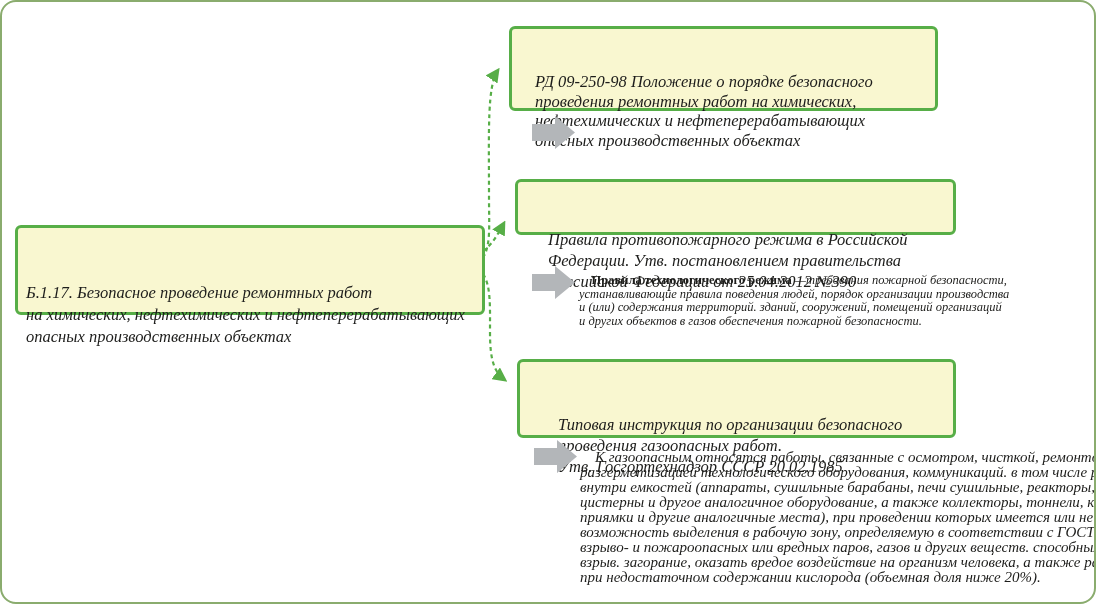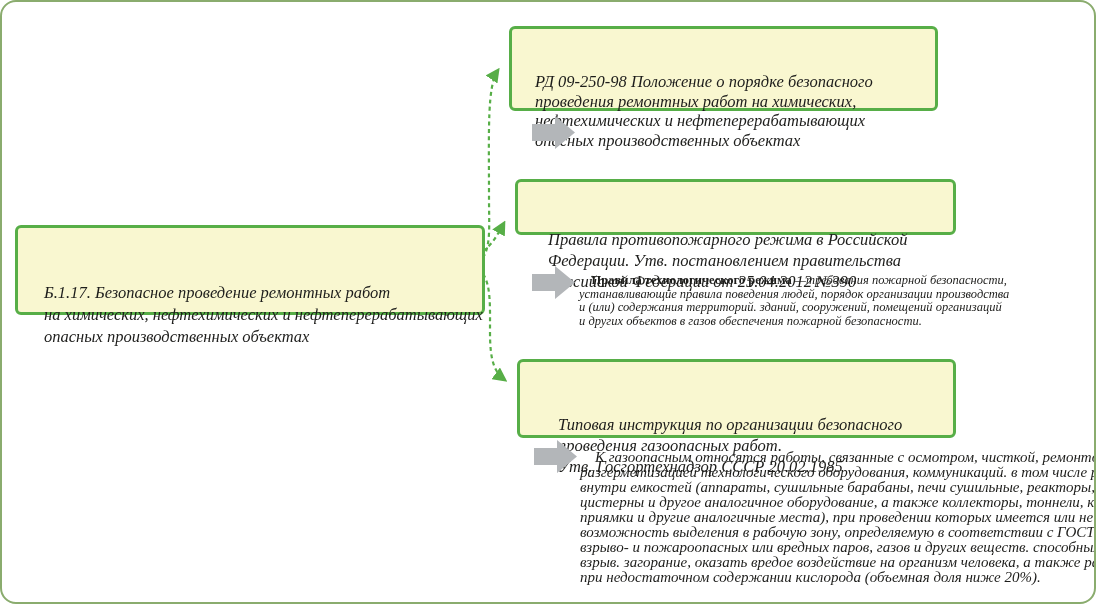--- a/index.html
+++ b/index.html
@@ -22,21 +22,21 @@
     box-sizing:border-box;
     background:#f9f7d0;
     border:3px solid #57ae47;
     border-radius:6px;
     color:#1d1d1b;
     font-style:italic;
     white-space:pre;
     font-family:"Liberation Serif", serif;
   }
   .node span{display:block;}
-  #root-node{left:13px;top:223px;width:470px;height:90px;padding:10px 8px 0 26px;font-size:16.5px;line-height:22px;}
+  #root-node{left:13px;top:223px;width:470px;height:90px;padding:10px 8px 0 8px;font-size:16.5px;line-height:22px;}
   #doc-node-1{left:507px;top:24px;width:429px;height:85px;padding:4px 8px 0 23px;font-size:16.5px;line-height:19.5px;}
   #doc-node-2{left:513px;top:177px;width:441px;height:56px;padding:5px 8px 0 30px;font-size:16.5px;line-height:21px;}
   #doc-node-3{left:515px;top:345px;width:439px;height:79px;padding:10px 8px 0 38px;font-size:16.5px;line-height:21px;margin-top:12px;}
   .def{
     position:absolute;
     color:#1d1d1b;
     font-style:italic;
     white-space:pre;
     font-family:"Liberation Serif", serif;
   }

